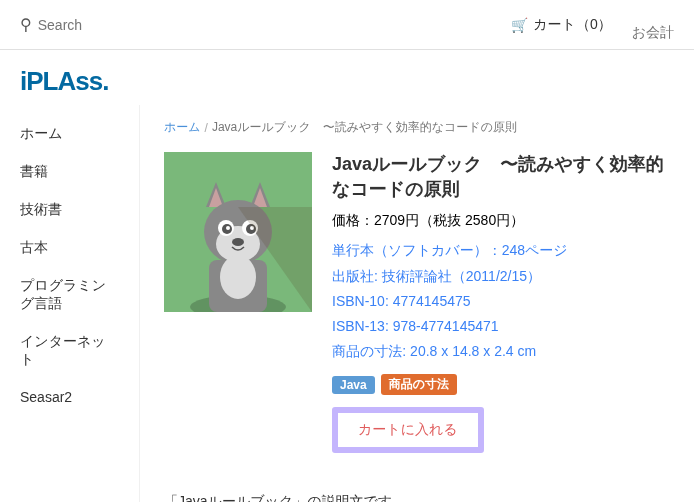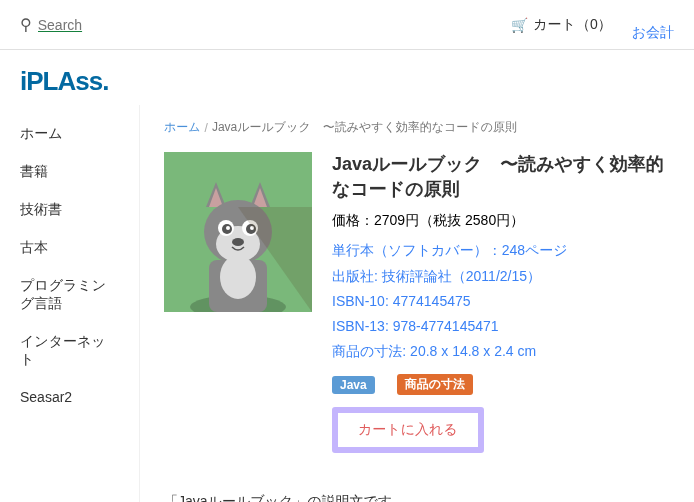--- a/index.html
+++ b/index.html
@@ -27,24 +27,23 @@
       flex: 1;
     }
     .search-icon-wrap {
       color: #555;
       font-size: 16px;
     }
     .search-input {
       border: none;
       outline: none;
       font-size: 14px;
-      color: #15803d;
+      color: #c2410c;
       background: transparent;
       width: 120px;
-      text-decoration: underline;
     }
     .header-right {
       display: flex;
       align-items: center;
       gap: 20px;
       font-size: 14px;
       color: #333;
     }
     .cart-link {
       display: flex;
@@ -52,21 +51,21 @@
       gap: 4px;
       cursor: pointer;
       text-decoration: none;
       color: #333;
     }
     .cart-icon {
       font-size: 14px;
     }
     .account-link {
       cursor: pointer;
-      color: #3b82f6;
+      color: #737373;
       text-decoration: none;
       margin-top: 16px;
     }
 
     
     .logo-bar {
       padding: 16px 20px 8px 20px;
     }
     .logo {
       font-size: 26px;
@@ -157,21 +156,21 @@
       margin-bottom: 8px;
     }
     .product-meta {
       font-size: 14px;
       color: #3b82f6;
       line-height: 1.8;
       margin-bottom: 10px;
     }
     .product-tags {
       display: flex;
-      gap: 22px;
+      gap: 6px;
       margin-bottom: 12px;
       align-items: center;
     }
     .tag {
       padding: 2px 8px;
       border-radius: 3px;
       font-size: 12px;
       font-weight: bold;
       color: #fff;
     }

